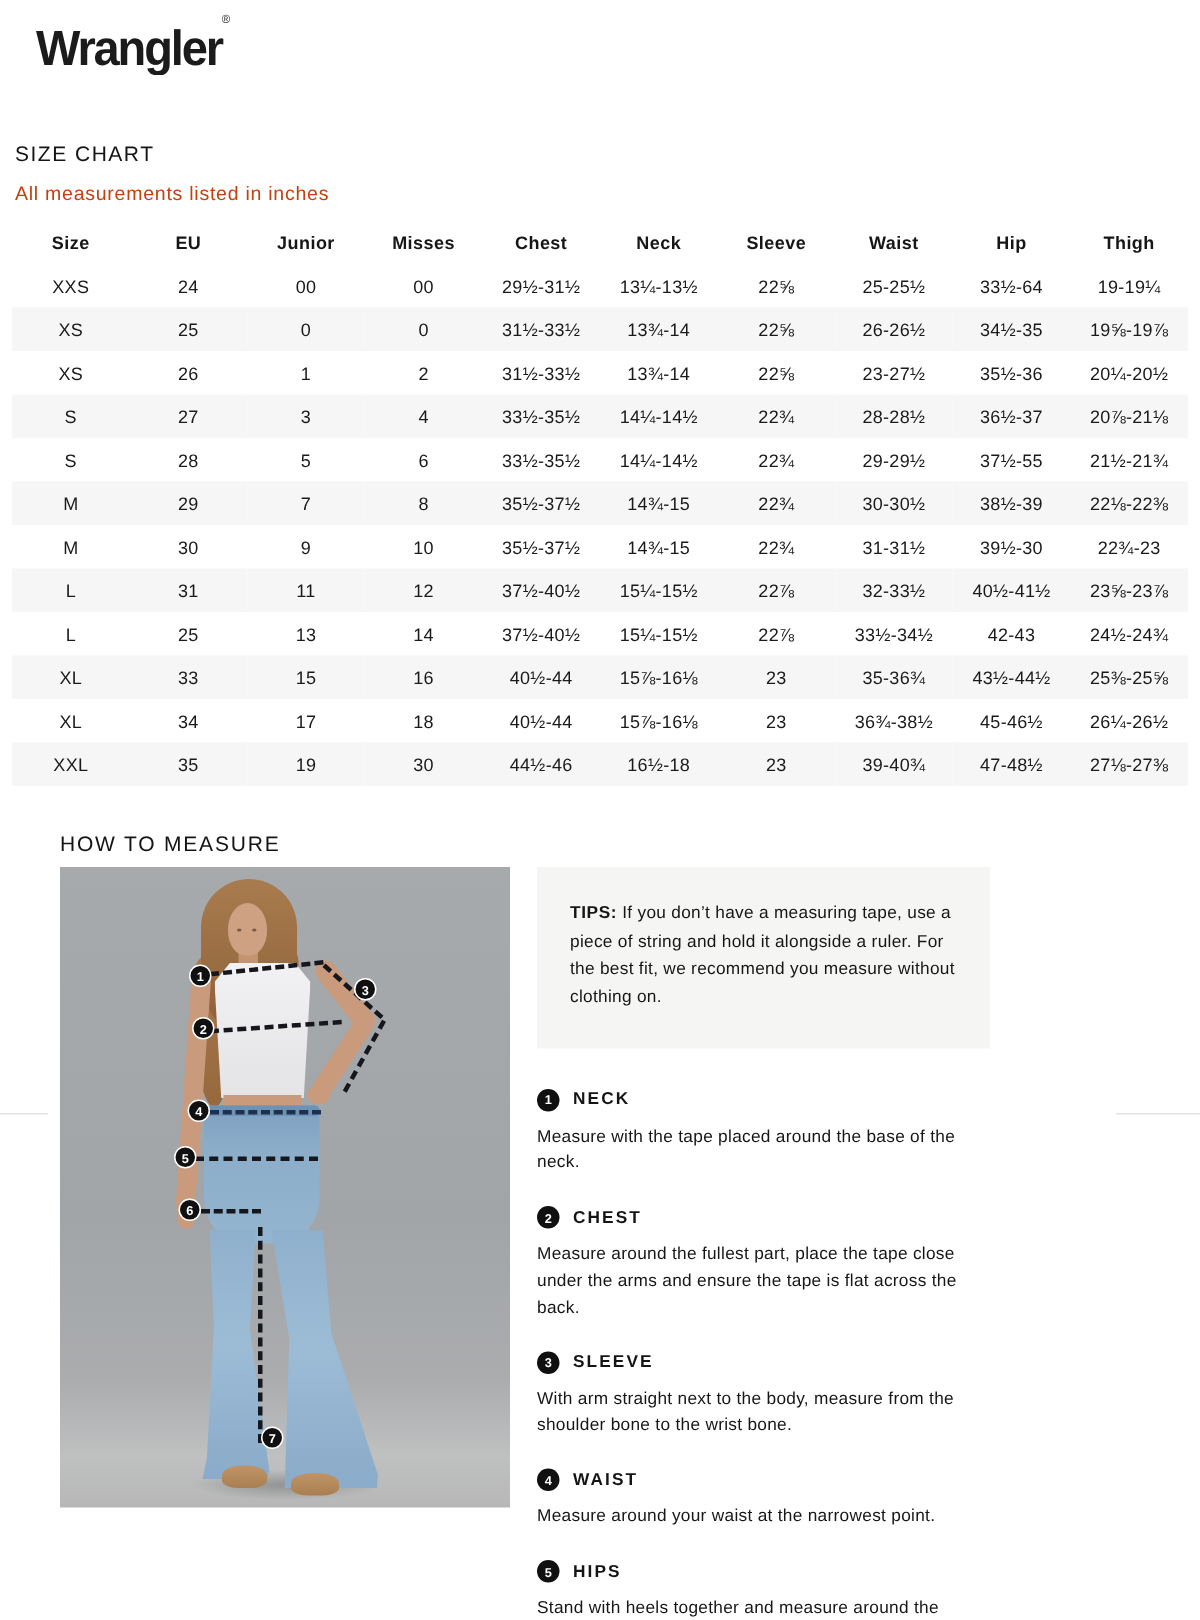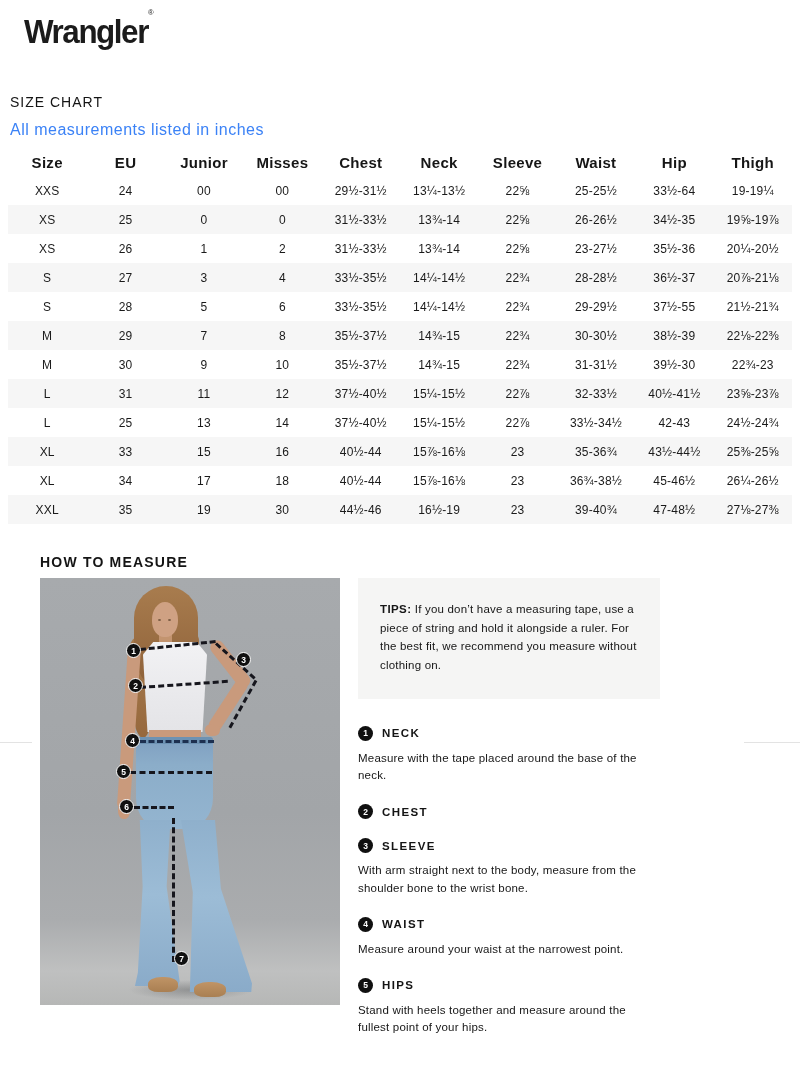--- a/index.html
+++ b/index.html
@@ -9,31 +9,31 @@
     font-family:"Liberation Sans","DejaVu Sans",sans-serif;
     color:#161616; -webkit-font-smoothing:antialiased;
   }
   
   .logo { position:absolute; left:24px; top:8px; font-size:33px; font-weight:700;
           letter-spacing:-1.5px; color:#1b1b1b; transform:scaleX(.95); transform-origin:left; }
   .logo sup { font-size:8px; font-weight:400; vertical-align:28px; letter-spacing:0; }
   
   .sc-title { position:absolute; left:10px; top:94px; font-size:14px; font-weight:400;
               letter-spacing:1px; color:#141414; }
-  .sc-sub   { position:absolute; left:10px; top:121px; font-size:16px; font-weight:500;
-              letter-spacing:.5px; color:#3b82f6; }
+  .sc-sub   { position:absolute; left:10px; top:121px; font-size:13px; font-weight:500;
+              letter-spacing:.5px; color:#c2410c; }
   table.size-table { position:absolute; left:8px; top:148px; width:784px;
                      border-collapse:collapse; table-layout:fixed; }
-  .size-table th { height:28px; font-size:15px; font-weight:700; letter-spacing:.3px;
+  .size-table th { height:28px; font-size:12px; font-weight:700; letter-spacing:.3px;
                    text-align:center; vertical-align:middle; color:#161616; }
   .size-table td { height:29px; font-size:12px; letter-spacing:.2px; text-align:center;
                    vertical-align:middle; color:#1a1a1a; white-space:nowrap; }
   .size-table tbody tr:nth-child(even) { background:#f6f6f6; }
   
-  .htm-title { position:absolute; left:40px; top:554px; font-size:14px; font-weight:700;
+  .htm-title { position:absolute; left:40px; top:554px; font-size:14px; font-weight:400;
                letter-spacing:1.2px; color:#141414; }
   .divider-seg { position:absolute; top:742px; height:1px; background:#e3e3e3; }
   .divider-left { left:0; width:32px; }
   .divider-right { left:744px; width:56px; }
   
   .photo { position:absolute; left:40px; top:578px; width:300px; height:427px; overflow:hidden;
            background:linear-gradient(180deg,#a7aaad 0%,#a2a5a8 55%,#aaacae 80%,#bfc0c0 92%,#b6b7b6 100%); }
   .photo * { position:absolute; }
   .hair-main { left:94px; top:8px; width:64px; height:104px; background:linear-gradient(180deg,#a87c4e,#8d6038);
                border-radius:32px 32px 42% 42%; }
@@ -245,21 +245,21 @@
         <td>36¾-38½</td>
         <td>45-46½</td>
         <td>26¼-26½</td>
       </tr>
       <tr>
         <td>XXL</td>
         <td>35</td>
         <td>19</td>
         <td>30</td>
         <td>44½-46</td>
-        <td>16½-19</td>
+        <td>16½-18</td>
         <td>23</td>
         <td>39-40¾</td>
         <td>47-48½</td>
         <td>27⅛-27⅜</td>
       </tr>
     </tbody>
 </table>
 
 <div class="htm-title">HOW TO MEASURE</div>
 <div class="divider-seg divider-left"></div>
@@ -317,20 +317,21 @@
           <span class="step-badge">1</span>
           <span class="step-label">NECK</span>
         </div>
         <p class="step-desc">Measure with the tape placed around the base of the neck.</p>
       </div>
       <div class="step">
         <div class="step-head">
           <span class="step-badge">2</span>
           <span class="step-label">CHEST</span>
         </div>
+        <p class="step-desc">Measure around the fullest part, place the tape close under the arms and ensure the tape is flat across the back.</p>
       </div>
       <div class="step">
         <div class="step-head">
           <span class="step-badge">3</span>
           <span class="step-label">SLEEVE</span>
         </div>
         <p class="step-desc">With arm straight next to the body, measure from the shoulder bone to the wrist bone.</p>
       </div>
       <div class="step">
         <div class="step-head">

